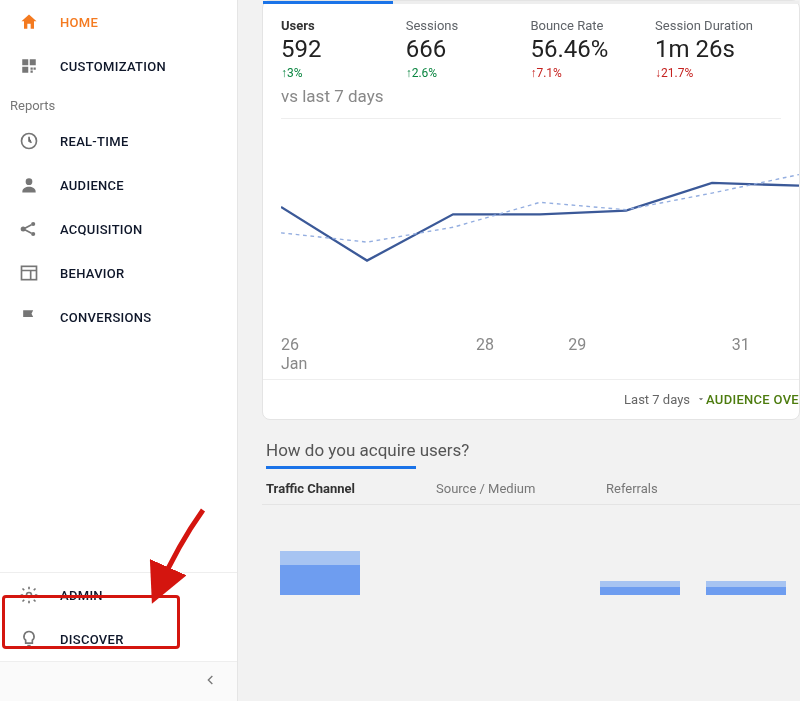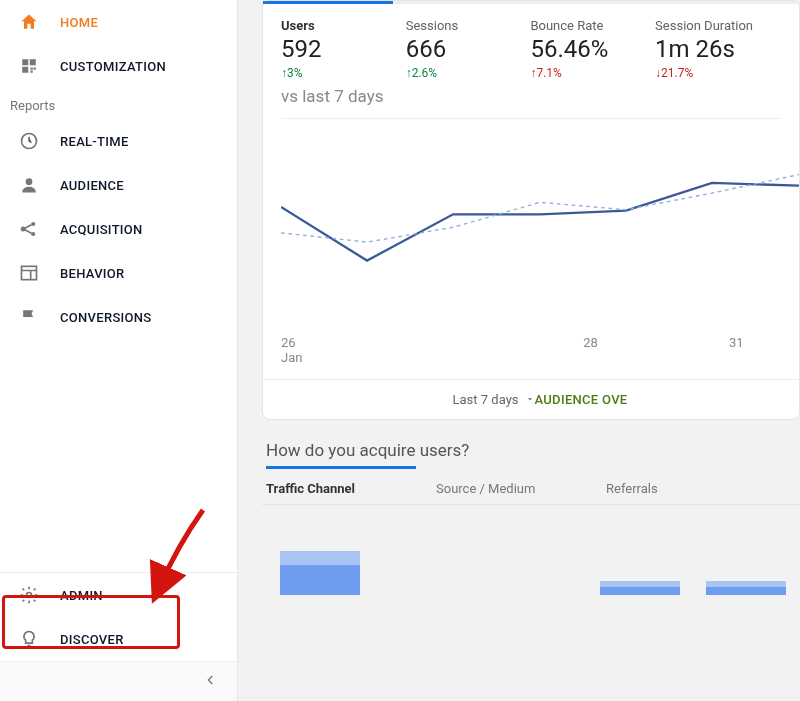--- a/index.html
+++ b/index.html
@@ -88,25 +88,25 @@
   .stat-label { font-size: 13px; color: #5f6368; margin-bottom: 2px; }
   .stat-label.active { font-weight: 700; color: #333; }
   .stat-value { font-size: 24px; color: #222; }
   .stat-delta { font-size: 12px; margin-top: 3px; }
   .up { color: #0a8540; }
   .down { color: #c5221f; }
   .vs { font-size: 17px; color: #888; padding: 0 0 6px 18px; }
   .divider { border-top: 1px solid #eee; margin: 6px 18px 0 18px; }
   .chart-area { height: 260px; padding: 12px 0 0 18px; position: relative; }
   .chart-svg { width: 100%; height: 200px; display: block; }
-  .xlabels { display: flex; font-size: 13px; color: #888; padding: 4px 0 0 0; justify-content: space-between; }
+  .xlabels { display: flex; font-size: 16px; color: #888; padding: 4px 0 0 0; }
   .xlabels .tick { width: 113px; }
   .card-footer {
     display: flex;
-    justify-content: center;
+    justify-content: flex-end;
     align-items: center;
     padding: 12px 0px 12px 18px;
     border-top: 1px solid #eee;
   }
   .range { font-size: 13px; color: #666; cursor: pointer; display:flex; align-items:center; }
   .link { font-size: 13px; color: #4d7c0f; font-weight: 500; letter-spacing: 0.3px; }
   .question {
     font-size: 17px;
     color: #555;
     padding: 20px 0 6px 4px;
@@ -281,20 +281,21 @@
           <polyline points="0,74 93,132 186,82 280,82 373,78 466,48 560,51" fill="none" stroke="#3b5998" stroke-width="2.5"></polyline>
           <polyline points="0,102 93,112 186,96 280,69 373,77 466,59 560,39" fill="none" stroke="#94aee0" stroke-width="1.5" stroke-dasharray="4 4"></polyline>
         </svg>
         <div class="xlabels">
           <div class="tick">
               <div>26</div>
               <div>Jan</div>
             </div>
           <div class="tick" style="width:90px;"></div>
           <div class="tick" style="width:96px;">28</div>
+          <div class="tick" style="width:170px;">29</div>
           <div class="tick" style="width:70px;">31</div>
         </div>
       </div>
       <div class="card-footer">
         <div class="range">
           <span>Last 7 days</span>
           <span style="margin-left:6px">
             <svg width="10" height="10" viewBox="0 0 24 24">
                 <path fill="currentColor" d="M7 10l5 5 5-5z"></path>
               </svg>

